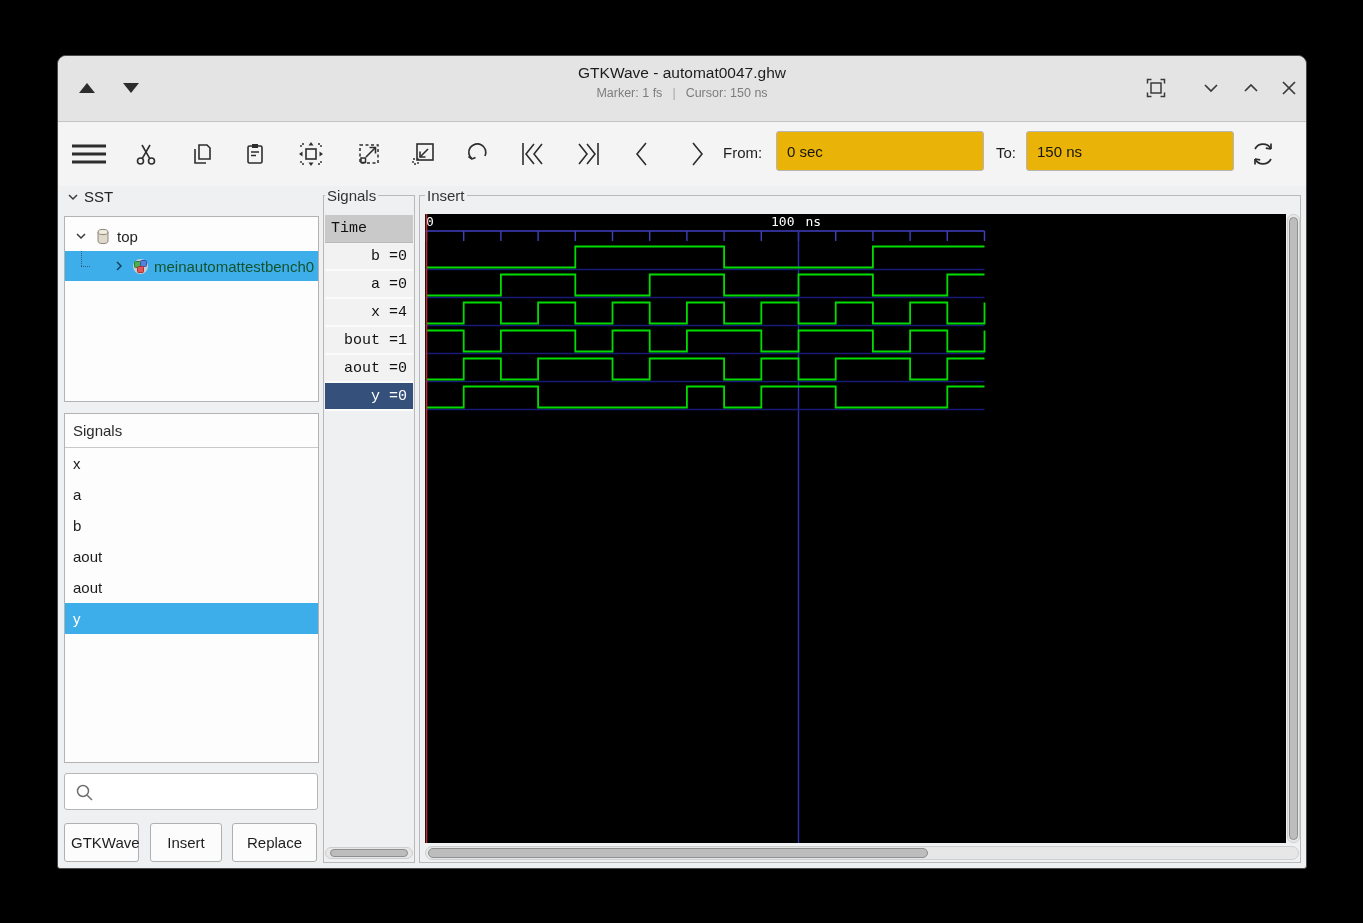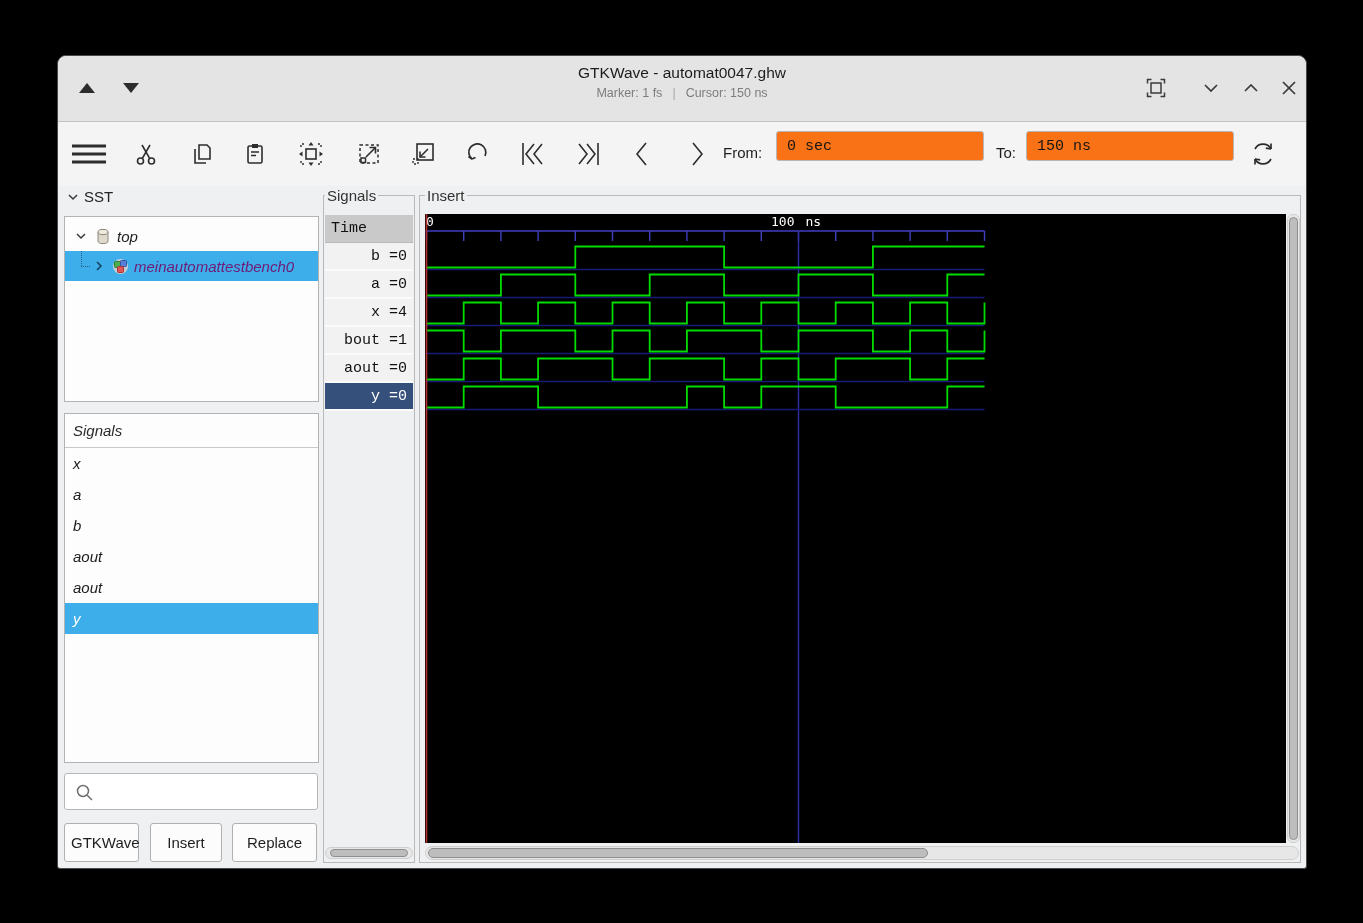--- a/index.html
+++ b/index.html
@@ -21,30 +21,30 @@
   .title-main{font-size:15.5px;color:#1c1c1c;font-weight:500;}
   .title-sub{font-size:12.5px;color:#7d7d7d;margin-top:4px;}
   .title-sub .sep{margin:0 10px;color:#a8a8a8;}
   .winctl{position:absolute;top:20px;width:24px;height:24px;background:none;border:none;
           padding:0;cursor:pointer;}
   
   .toolbar{position:absolute;left:0;top:66px;width:100%;height:64px;background:#f4f4f4;}
   .tool-ic{position:absolute;top:13px;width:38px;height:38px;background:none;border:none;
            padding:0;cursor:pointer;display:flex;align-items:center;justify-content:center;}
   .tool-label{position:absolute;top:22px;font-size:15px;color:#1e1e1e;}
-  .tool-input{position:absolute;top:9px;height:30px;width:208px;border:1px solid #b6b6b6;
-              border-radius:3px;background:#f97316;font-size:15px;color:#141414;padding:0 10px;
-              box-sizing:border-box;font-family:Liberation Mono, monospace;}
+  .tool-input{position:absolute;top:9px;height:40px;width:208px;border:1px solid #b6b6b6;
+              border-radius:3px;background:#eab308;font-size:15px;color:#141414;padding:0 10px;
+              box-sizing:border-box;font-family:Liberation Sans, sans-serif;}
   
   .sst-header{position:absolute;left:7px;top:132px;display:flex;align-items:center;
               font-size:15px;color:#232323;}
-  .box{position:absolute;background:#fdfdfd;border:1px solid #b3b3b3;box-sizing:border-box;font-style:italic;}
+  .box{position:absolute;background:#fdfdfd;border:1px solid #b3b3b3;box-sizing:border-box;}
   .tree-box{left:6px;top:160px;width:255px;height:186px;overflow:hidden;}
   .tree-row{position:relative;height:30px;display:flex;align-items:center;font-size:15px;color:#1f1f1f;}
-  .tree-row.sel{background:#3daee9;color:#701a75;}
+  .tree-row.sel{background:#3daee9;color:#14532d;padding-left:20px;}
   .list-box{left:6px;top:357px;width:255px;height:350px;overflow:hidden;}
   .list-header{height:33px;line-height:33px;padding-left:8px;font-size:15px;color:#2a2a2a;
                border-bottom:1px solid #c9c9c9;background:#fdfdfd;}
   .list-item{height:31px;line-height:31px;padding-left:8px;font-size:15px;color:#1d1d1d;cursor:pointer;}
   .list-item.sel{background:#3daee9;color:#ffffff;}
   .searchbox{position:absolute;left:6px;top:717px;width:254px;height:37px;background:#fff;
              border:1px solid #b6b6b6;border-radius:3px;box-sizing:border-box;}
   .searchbox input{position:absolute;left:34px;top:1px;width:210px;height:32px;border:none;
                    outline:none;font-size:14px;background:transparent;}
   .btn{position:absolute;top:767px;height:39px;background:#fcfcfc;border:1px solid #b0b0b0;

